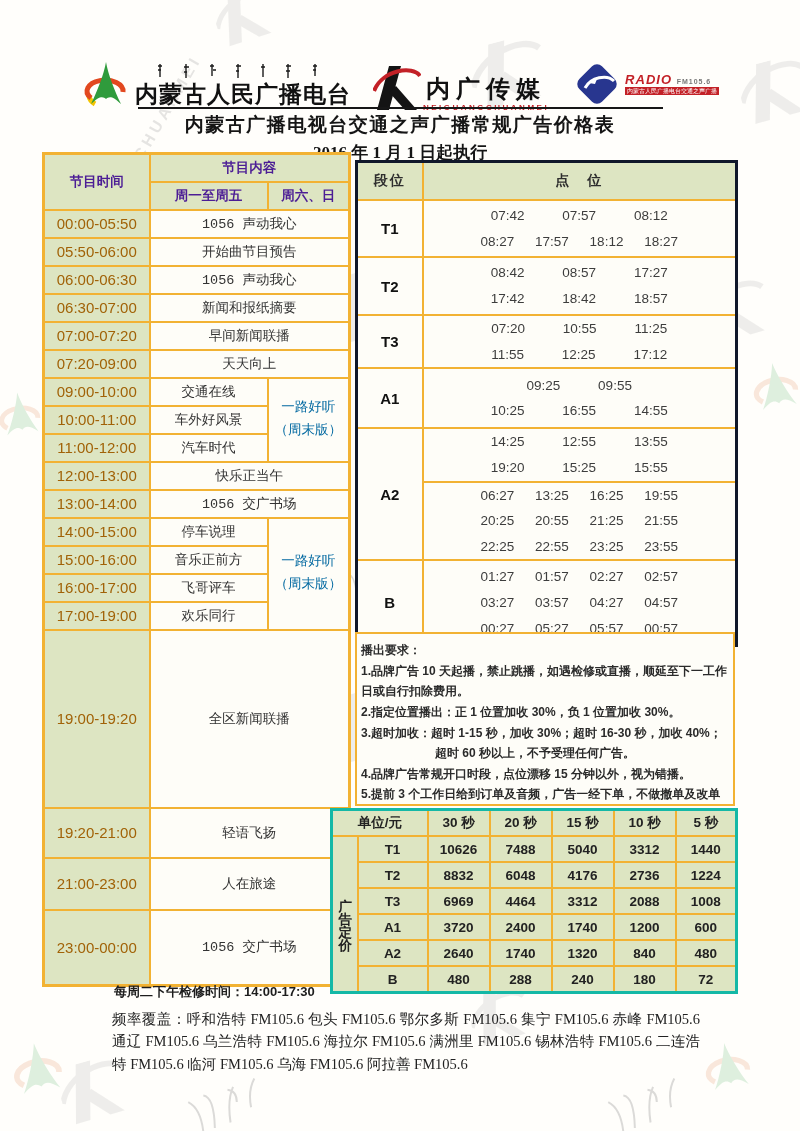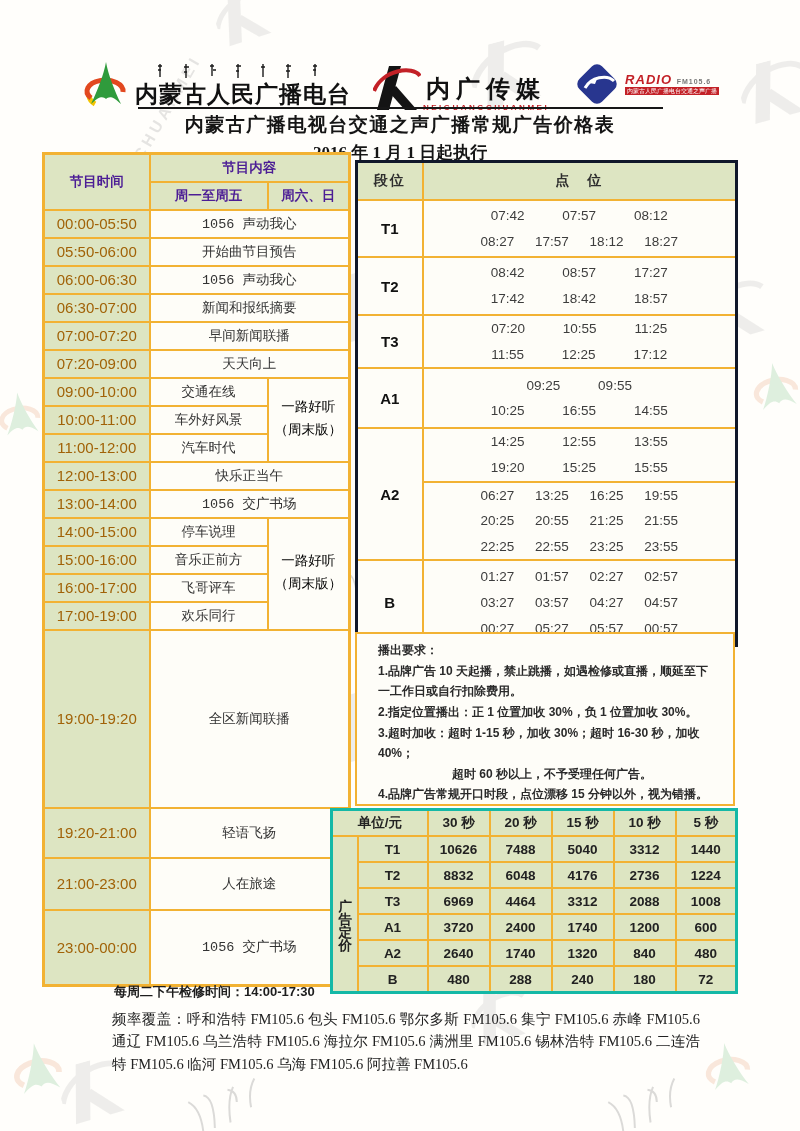--- a/index.html
+++ b/index.html
@@ -39,37 +39,37 @@
 
   
   .program-table{position:absolute;left:42px;top:152px;width:306px;border:3px solid #f2b233;}
   .program-table th{background:#dde5c2;font-size:13.5px;color:#4c1d95;}
   .program-table .time-cell{background:#dde5c2;font-size:15px;color:#a16207;}
   .program-table .prog-cell{background:#fefdf8;font-size:13.5px;color:#333;font-family:Liberation Mono, monospace;}
   .tr-h26{height:26px;} .tr-h24{height:24px;}
   .program-table tr{height:28px;}
   .tr-tall{height:178px !important;} .tr-h50{height:50px !important;}
   .tr-h52{height:52px !important;} .tr-h76{height:76px !important;}
-  .weekend-cell div{line-height:1.7;font-size:13.5px;color:#000000;}
+  .weekend-cell div{line-height:1.7;font-size:13.5px;color:#0369a1;}
 
   
   .segment-table{position:absolute;left:355px;top:160px;width:380px;border:3px solid #0f172a;}
   .segment-table th{background:#dde5c2;font-size:14px;color:#2e2e2e;height:36px;letter-spacing:2px;}
   .seg-cell{background:#fefdf8;font-weight:bold;font-size:15px;color:#111;}
   .pts-cell{background:#fefdf8;}
   .pline{font-size:13.5px;color:#3d3d3d;text-align:center;line-height:1.9;}
   .sp-wide{word-spacing:34px;}
   .sp-norm{word-spacing:17px;}
   .sr-t1{height:57px;} .sr-t2{height:58px;} .sr-t3{height:53px;}
   .sr-a1{height:60px;} .sr-a2a{height:50px;} .sr-a2b{height:67px;} .sr-b{height:85px;}
 
   
   .requirements{position:absolute;left:355px;top:632px;width:380px;height:174px;
                 background:#fefdf8;border:2px solid #f2b233;box-sizing:border-box;
-                padding:6px 21px;}
+                padding:6px 4px;}
   .requirements p{margin:0;font-size:12px;font-weight:bold;color:#2a2a2a;line-height:1.72;}
   .req-indent{padding-left:74px;}
 
   
   .price-table{position:absolute;left:330px;top:808px;width:405px;border:3px solid #14b8a6;}
   .price-table th{background:#dde5c2;font-size:13.5px;color:#222;height:24px;}
   .price-table td{background:#dde5c2;font-size:13.5px;font-weight:bold;color:#222;height:24px;}
   .vlabel{writing-mode:vertical-rl;text-orientation:upright;letter-spacing:13px;
           font-size:13px;font-weight:bold;color:#222;padding:6px 0;}
 

